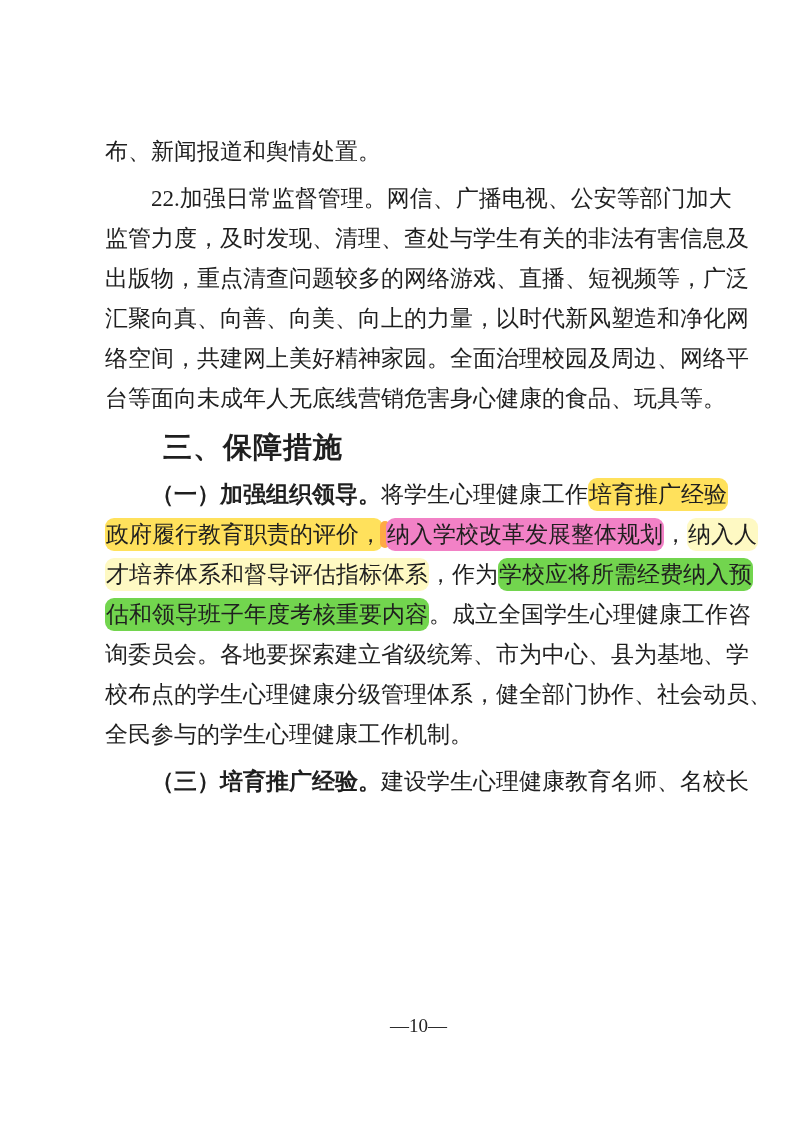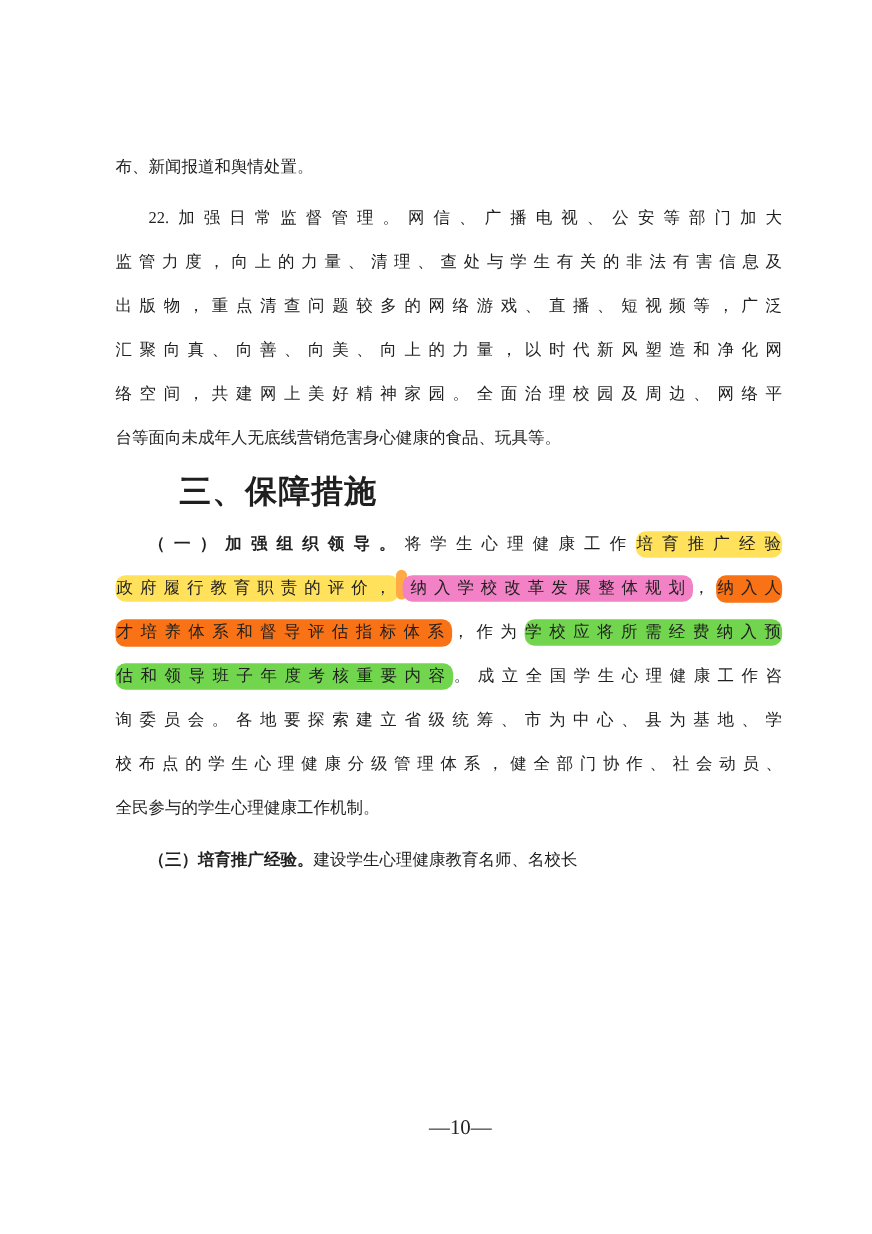--- a/index.html
+++ b/index.html
@@ -22,21 +22,21 @@
     top: 132px;
     width: 606px;
   }
   .para {
     margin: 0 0 7px 0;
   }
   .para.heading {
     margin: 8px 0 8px 0;
   }
   .line {
-    font-size: 15px;
+    font-size: 23px;
     line-height: 40px;
     height: 40px;
     text-align: justify;
     text-align-last: justify;
     white-space: nowrap;
     overflow: visible;
   }
   .line.last {
     text-align: left;
     text-align-last: left;
@@ -52,21 +52,21 @@
   }
   .seg-b {
     font-weight: bold;
   }
   .hl {
     padding: 4px 1px;
     border-radius: 9px;
   }
   .hl-yellow { background: #ffe15c; }
   .hl-pink   { background: #f281c6; }
-  .hl-blue   { background: #f97316; font-family: Liberation Mono, monospace; }
+  .hl-blue   { background: #fef9c3; }
   .hl-green  { background: #72d54e; }
   .hl-orange-sliver {
     display: inline-block;
     width: 10px;
     height: 27px;
     background: #ffaa45;
     border-radius: 7px;
     vertical-align: -6px;
     margin: 0 -4px 0 -3px;
   }
@@ -85,21 +85,21 @@
 </head>
 <body>
 
 <div class="page">
   <div class="content" id="doc-body">
       <div class="para">
         <div class="line last"><span class="">布、新闻报道和舆情处置。</span></div>
       </div>
       <div class="para">
         <div class="line indent"><span class="">22.加强日常监督管理。网信、广播电视、公安等部门加大</span></div>
-        <div class="line"><span class="">监管力度，向上的力量、清理、查处与学生有关的非法有害信息及</span></div>
+        <div class="line"><span class="">监管力度，及时发现、清理、查处与学生有关的非法有害信息及</span></div>
         <div class="line"><span class="">出版物，重点清查问题较多的网络游戏、直播、短视频等，广泛</span></div>
         <div class="line"><span class="">汇聚向真、向善、向美、向上的力量，以时代新风塑造和净化网</span></div>
         <div class="line"><span class="">络空间，共建网上美好精神家园。全面治理校园及周边、网络平</span></div>
         <div class="line last"><span class="">台等面向未成年人无底线营销危害身心健康的食品、玩具等。</span></div>
       </div>
       <div class="para heading">
         <div class="line last indent"><span class="seg-b ">三、保障措施</span></div>
       </div>
       <div class="para">
         <div class="line indent"><span class="seg-b ">（一）加强组织领导。</span><span class="">将学生心理健康工作</span><span class="hl hl-yellow">培育推广经验</span></div>

